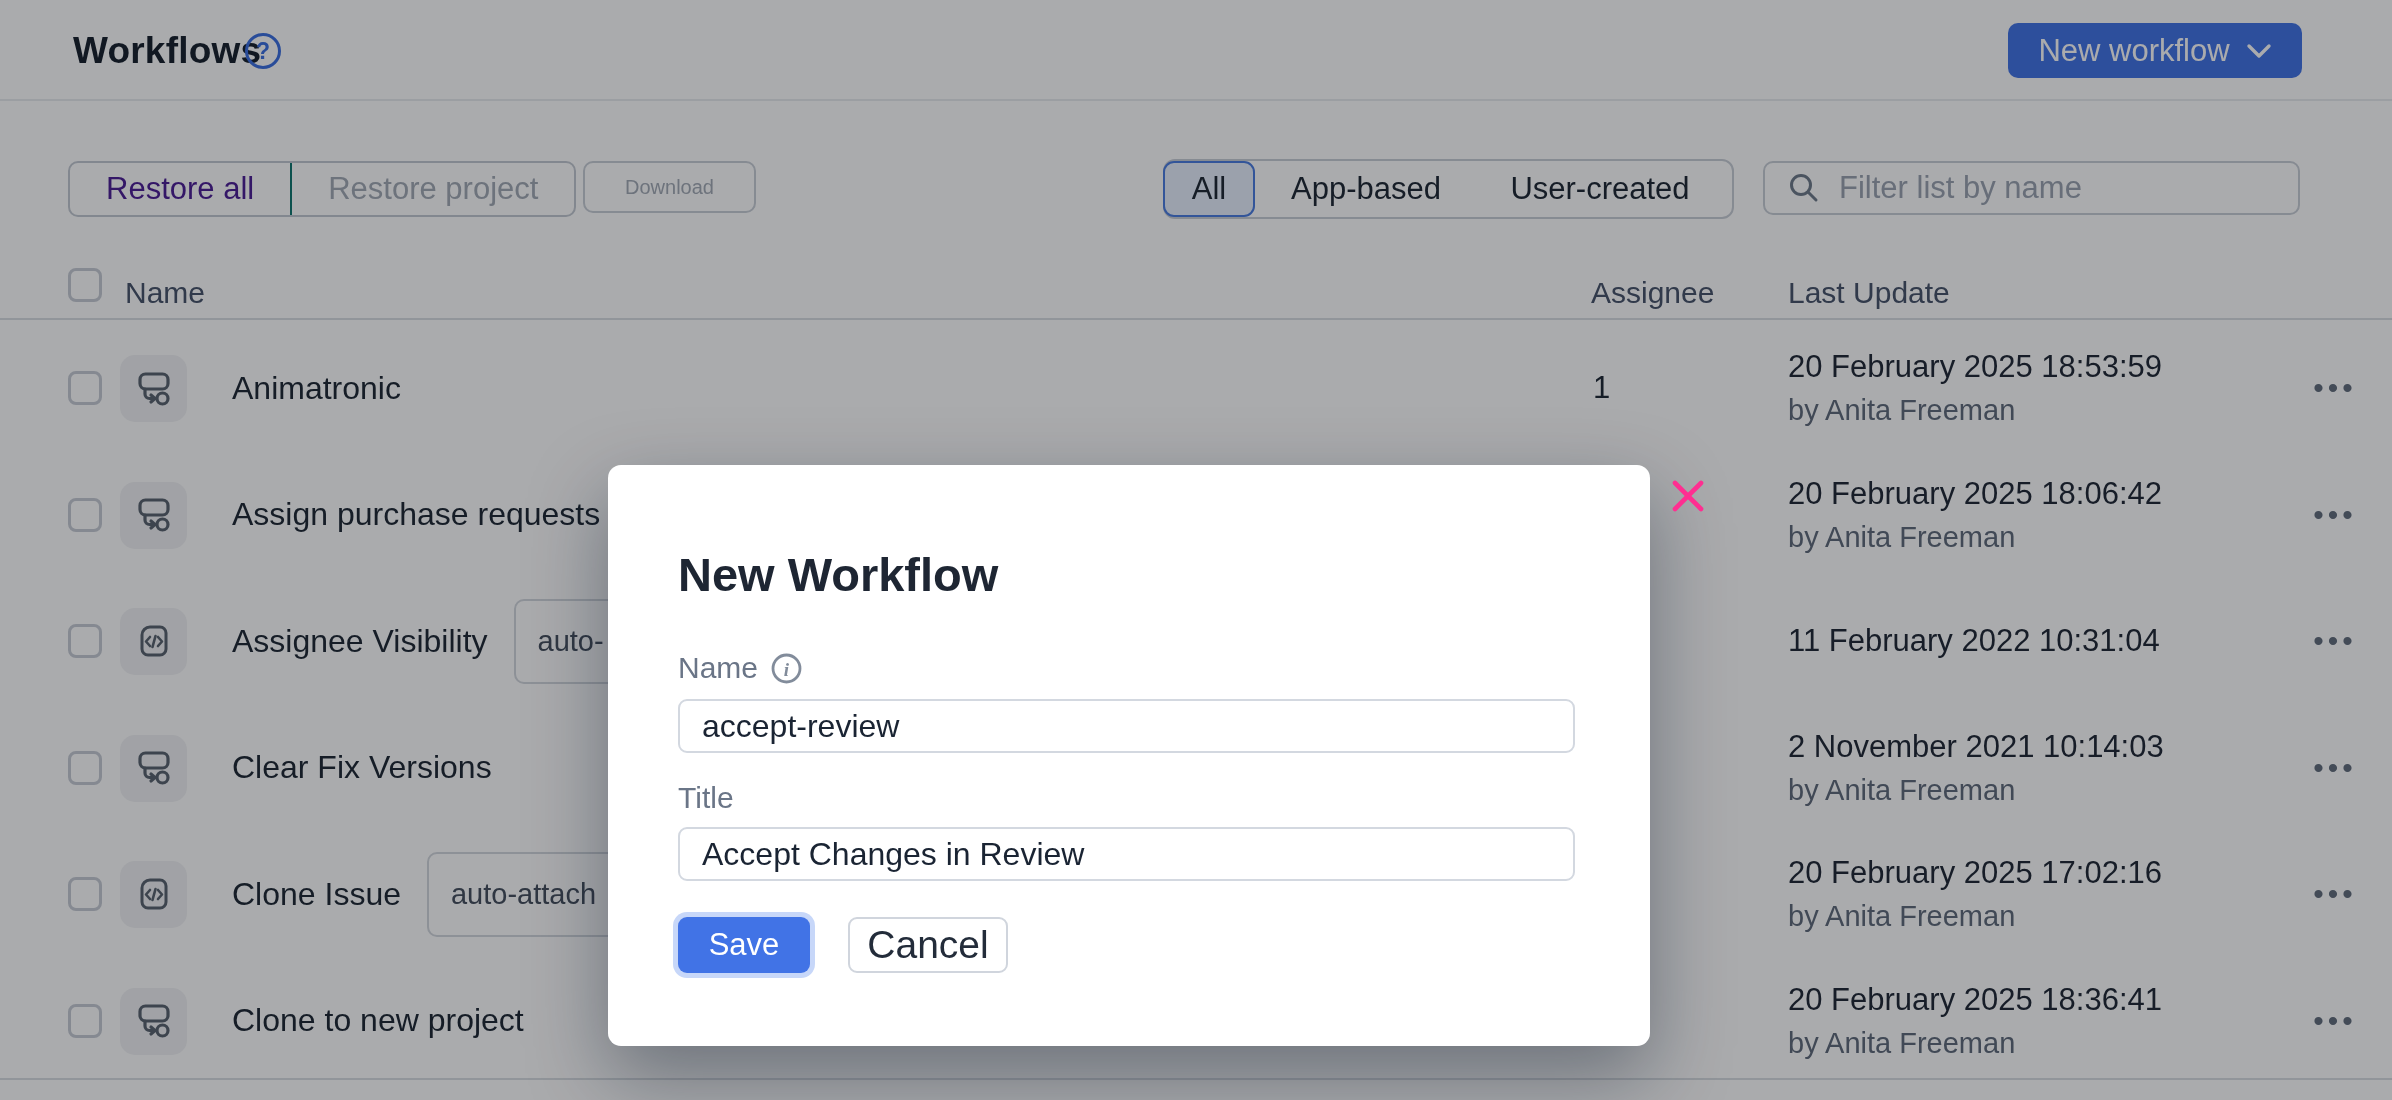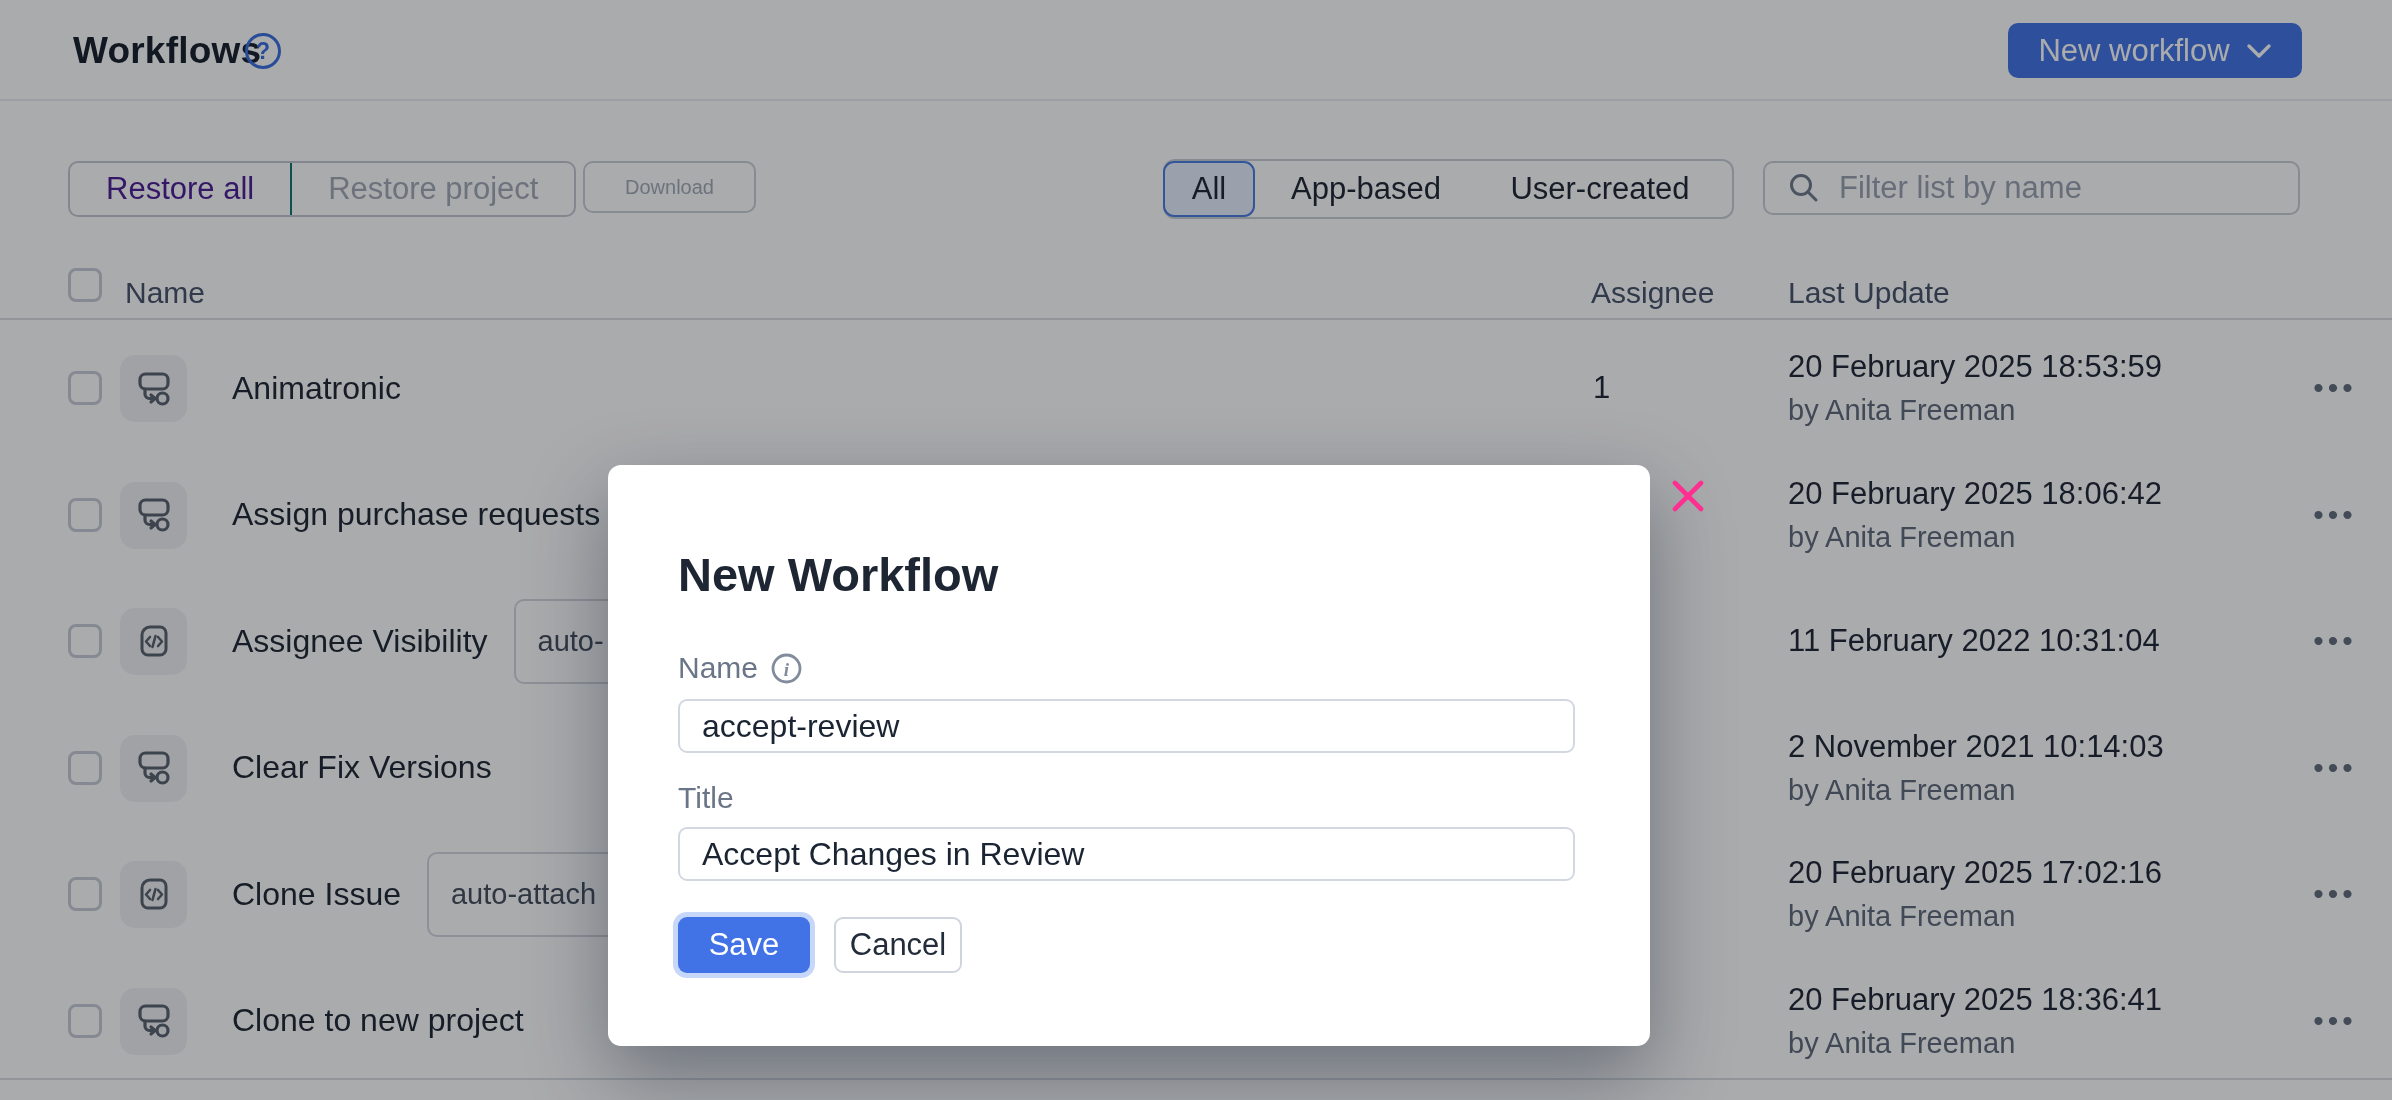--- a/index.html
+++ b/index.html
@@ -66,22 +66,22 @@
          box-shadow:0 30px 80px rgba(9,20,40,0.38);}
   .m-title{position:absolute;left:70px;top:82px;font-size:47px;font-weight:700;color:#1e2633;}
   .m-label{position:absolute;left:70px;font-size:30px;color:#6a7587;display:flex;align-items:center;gap:12px;}
   .lab1{top:186px;} .lab2{top:316px;}
   .m-input{position:absolute;left:70px;width:897px;height:54px;border:2px solid #d3d8e0;border-radius:9px;box-sizing:border-box;
            font-size:32px;color:#1a2433;padding:8px 22px;outline:none;background:#fff;
            font-family:"Liberation Sans","DejaVu Sans",sans-serif;}
   .inp1{top:234px;} .inp2{top:362px;}
   .btn-save{position:absolute;left:70px;top:452px;width:132px;height:56px;background:#4173e6;color:#fff;border:none;
             border-radius:9px;font-size:31px;cursor:pointer;box-shadow:0 0 0 5px #c7d7f9;}
-  .btn-cancel{position:absolute;left:226px;top:452px;width:128px;height:56px;background:#fff;color:#232c3a;
-              border:2px solid #d0d5dd;border-radius:9px;font-size:31px;cursor:pointer;box-sizing:border-box;}
+  .btn-cancel{position:absolute;left:240px;top:452px;width:160px;height:56px;background:#fff;color:#232c3a;
+              border:2px solid #d0d5dd;border-radius:9px;font-size:39px;cursor:pointer;box-sizing:border-box;}
   .close-x{position:absolute;left:1666px;top:474px;width:44px;height:44px;z-index:61;cursor:pointer;display:flex;
            align-items:center;justify-content:center;background:transparent;border:none;padding:0;}
   svg{display:block;}
 </style>
 </head>
 <body>
 
 <div class="screen">
 
   <div class="tophdr">

